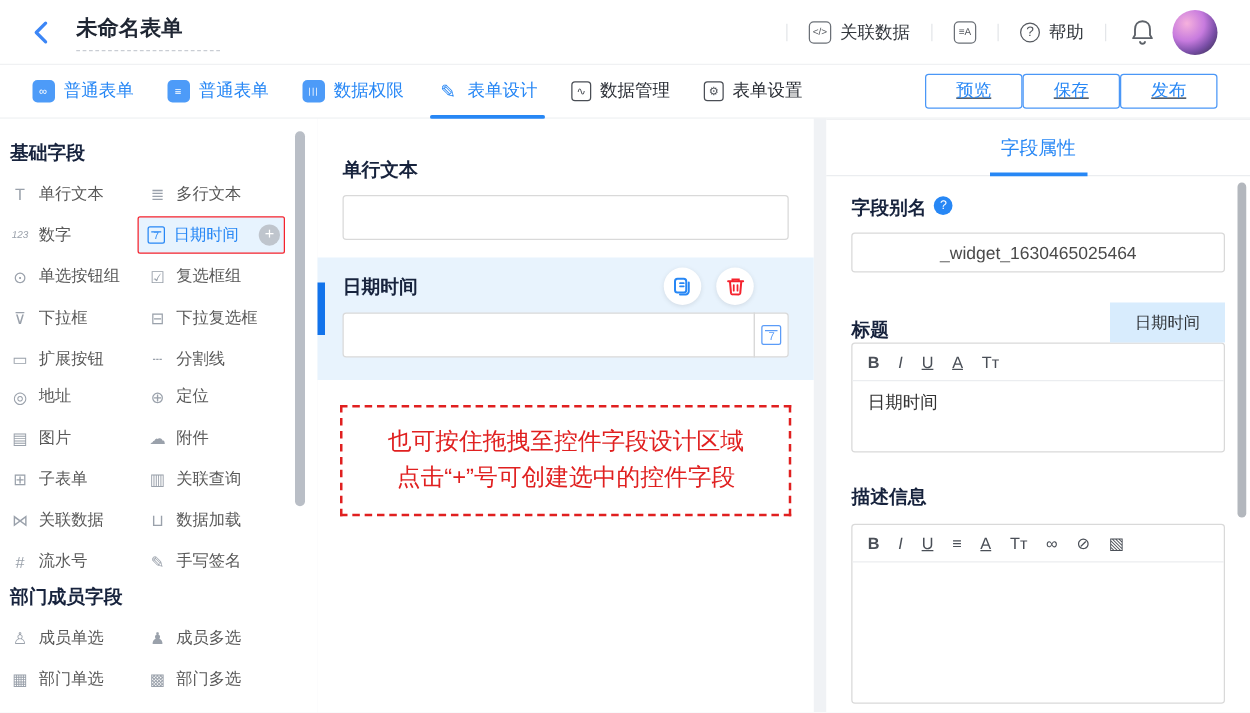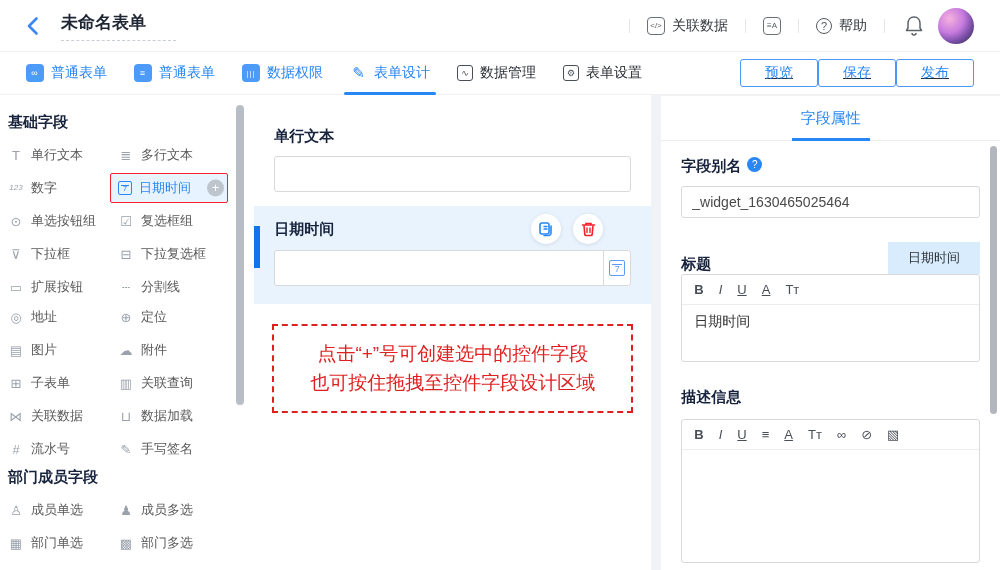--- a/index.html
+++ b/index.html
@@ -97,21 +97,21 @@
   .ptab { flex:1; display:flex; align-items:center; justify-content:center; font-size:15px;
     color:#17233d; position:relative; cursor:pointer; }
   .ptab.active { color:#2787f5; }
   .ptab.active::after { content:""; position:absolute; bottom:-1px; left:50%;
     transform:translateX(-50%); width:78px; height:3px; background:#2787f5; }
   .props-body { padding:16px 20px 0; }
   .plabel { font-size:15px; font-weight:bold; color:#17233d; display:flex; align-items:flex-start; gap:6px; }
   .q-badge { width:15px; height:15px; border-radius:50%; background:#2787f5; color:#fff;
     font-size:10px; line-height:15px; text-align:center; font-weight:normal; cursor:pointer; }
   .alias-input { width:100%; height:32px; border:1px solid #d9d9d9; border-radius:3px;
-    margin-top:10px; padding:0 10px; font-size:14px; color:#4a4a4a; font-family:inherit; }
+    margin-top:10px; padding:0 10px; font-size:14px; color:#4a4a4a; font-family:inherit;text-align:center; }
   .title-row { display:flex; justify-content:space-between; align-items:flex-end; margin-top:24px; }
   .type-badge { background:#d8ecfd; color:#2f3338; font-size:13px; padding:7px 20px; }
   .editor { border:1px solid #d9d9d9; border-radius:3px; background:#fff; }
   .editor-toolbar { height:30px; display:flex; align-items:center; gap:15px; padding:0 12px;
     border-bottom:1px solid #ebedf0; font-size:13px; color:#4a4f57; }
   .tb { cursor:pointer; line-height:1; }
   .tb-b { font-weight:bold; }
   .tb-i { font-style:italic; }
   .tb-u { text-decoration:underline; }
   .editor-content { min-height:56px; padding:8px 12px; font-size:14px; color:#333; outline:none; }
@@ -329,22 +329,22 @@
         </span>
       </div>
       <div class="sel-input-row">
         <input class="sel-input" value="" style="">
         <span class="cal-suffix">
           <span class="mini-cal">7</span>
         </span>
       </div>
     </div>
     <div class="hint-box">
+      <div>也可按住拖拽至控件字段设计区域</div>
       <div>点击“+”号可创建选中的控件字段</div>
-      <div>也可按住拖拽至控件字段设计区域</div>
     </div>
   </main>
 
   <section class="props">
     <div class="props-tabs" id="props-tabs">
         <div class="ptab active">字段属性</div>
       </div>
     <div class="props-body">
       <div class="plabel">
         <span>字段别名</span>

